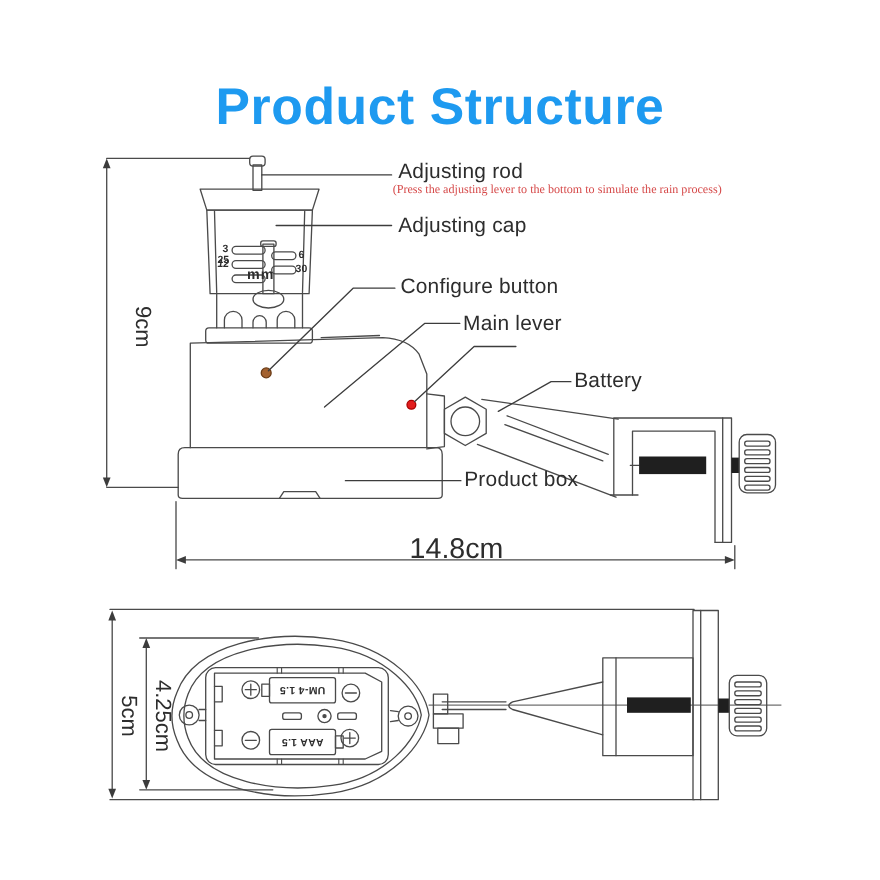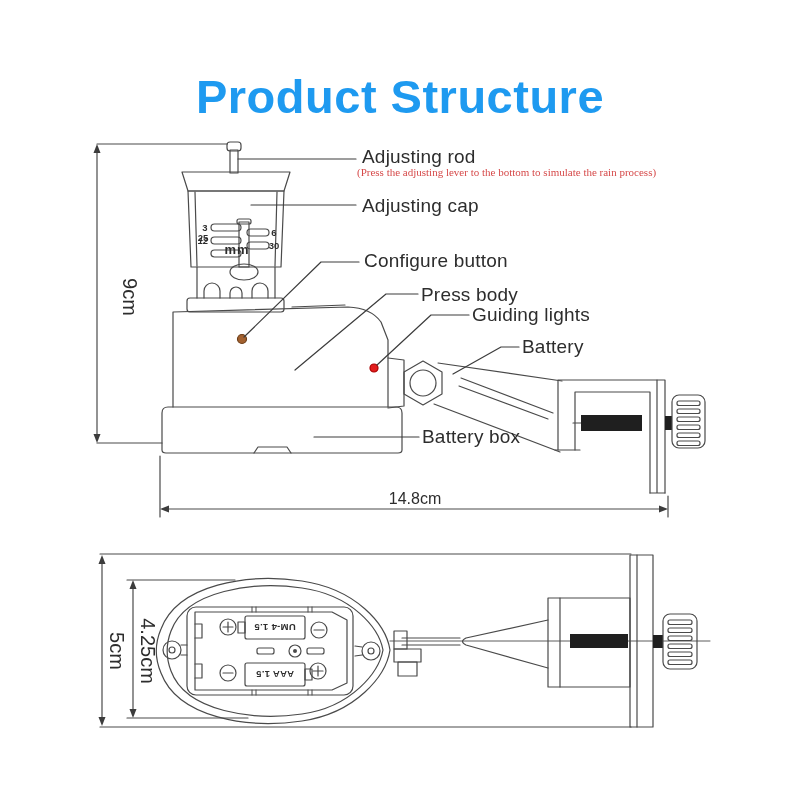--- a/index.html
+++ b/index.html
@@ -6,21 +6,21 @@
     --title-color:#1e9af0; --note-color:#d64a4a; --ink:#2d2d2d; --line:#4a4a4a;
   }
   html,body{margin:0;padding:0;background:#fff;}
   .canvas{position:relative;width:800px;height:800px;background:#fff;overflow:hidden;
           font-family:"Liberation Sans", sans-serif;color:var(--ink);}
   svg{position:absolute;left:0;top:0;}
   .lbl{position:absolute;font-size:19px;white-space:nowrap;color:var(--ink);letter-spacing:.2px;}
   .title{position:absolute;left:0;top:40px;width:800px;text-align:center;
          font-size:47px;font-weight:bold;color:var(--title-color);letter-spacing:.5px;margin-top:29px;}
   .note{position:absolute;font-size:11px;color:var(--note-color);white-space:nowrap;font-family:Liberation Serif, serif;}
-  .dim{position:absolute;font-size:16px;white-space:nowrap;transform:translate(-50%,-50%);}
+  .dim{position:absolute;font-size:26px;white-space:nowrap;transform:translate(-50%,-50%);}
   .rot90{position:absolute;font-size:20px;white-space:nowrap;transform:translate(-50%,-50%) rotate(90deg);}
   .rot180{position:absolute;font-size:9.5px;font-weight:bold;white-space:nowrap;transform:translate(-50%,-50%) rotate(180deg);letter-spacing:.3px;}
   .capnum{position:absolute;font-size:9.5px;font-weight:bold;white-space:nowrap;transform:translate(-50%,-50%);}
   .capmm{position:absolute;font-size:13px;font-weight:bold;white-space:nowrap;transform:translate(-50%,-50%);letter-spacing:1px;}
 </style>
 </head>
 <body>
 
 <div class="canvas">
 
@@ -199,24 +199,23 @@
       </g>
     </g>
   </svg>
 
   <div class="title">Product Structure</div>
 
   <div class="lbl" style="left:362px;top:132px;margin-top:14px;">Adjusting rod</div>
   <div class="note" style="left:357px;top:166px;">(Press the adjusting lever to the bottom to simulate the rain process)</div>
   <div class="lbl" style="left:362px;top:195px;">Adjusting cap</div>
   <div class="lbl" style="left:364px;top:250px;">Configure button</div>
-  <div class="lbl" style="left:421px;top:284px;">Press body</div>
-  <div class="lbl" style="left:472px;top:304px;">Guiding lights</div>
+  <div class="lbl" style="left:421px;top:284px;">Main lever</div>
   <div class="lbl" style="left:522px;top:336px;">Battery</div>
-  <div class="lbl" style="left:422px;top:426px;">Battery box</div>
+  <div class="lbl" style="left:422px;top:426px;">Product box</div>
 
   <div class="rot90" style="left:129px;top:297px;">9cm</div>
   <div class="dim" style="left:415px;top:499px;">14.8cm</div>
   <div class="rot90" style="left:116px;top:651px;">5cm</div>
   <div class="rot90" style="left:147px;top:651px;">4.25cm</div>
 
   <div class="capmm" style="left:237px;top:215px;margin-top:34px;">mm</div>
   <div class="capnum" style="left:205px;top:227px;">3</div>
   <div class="capnum" style="left:203px;top:240px;font-style:italic;">12</div>
   <div class="capnum" style="left:203px;top:237px;">25</div>

